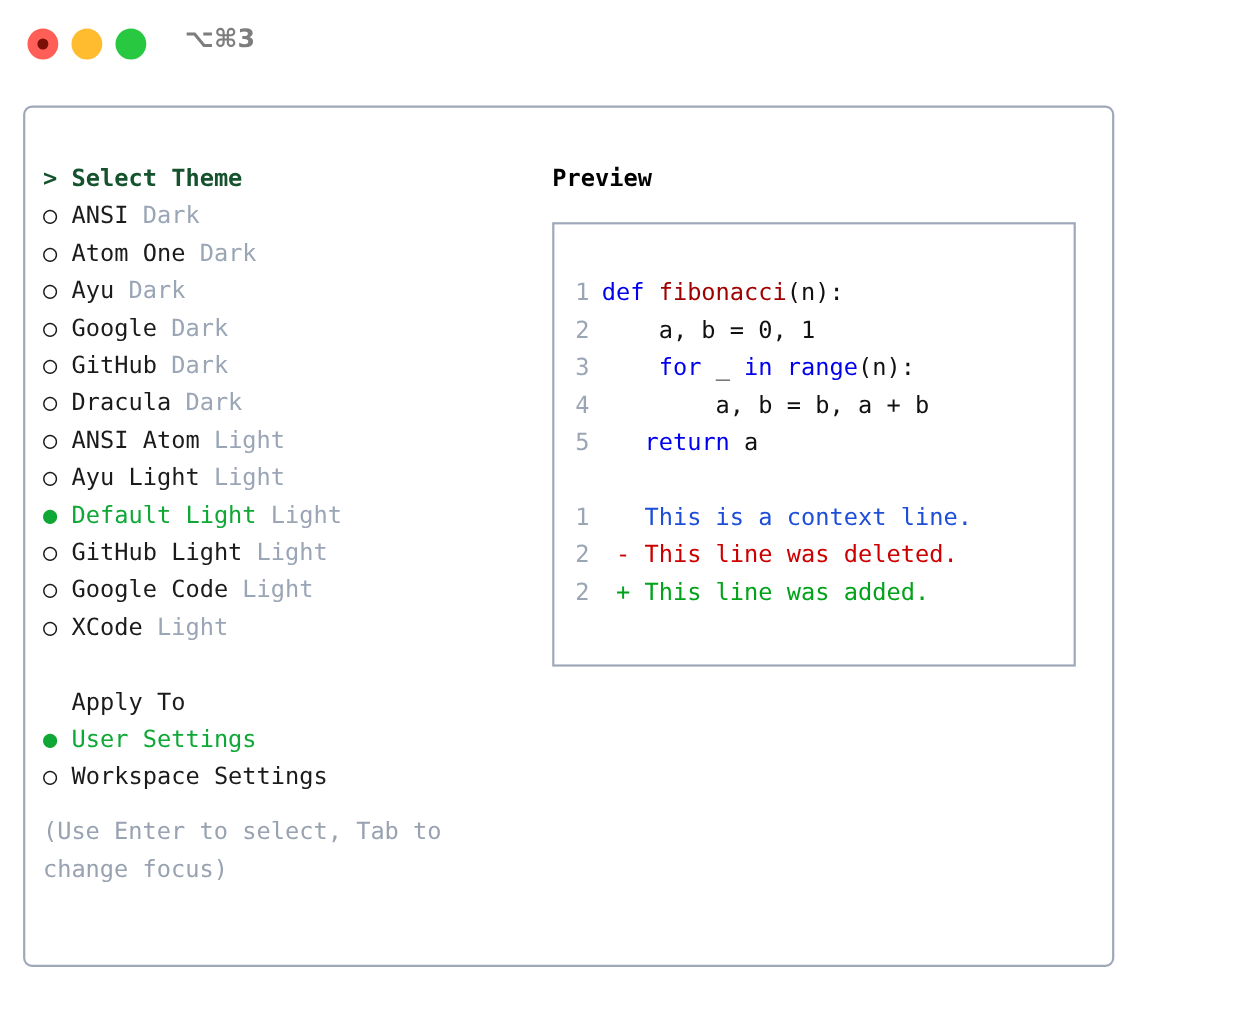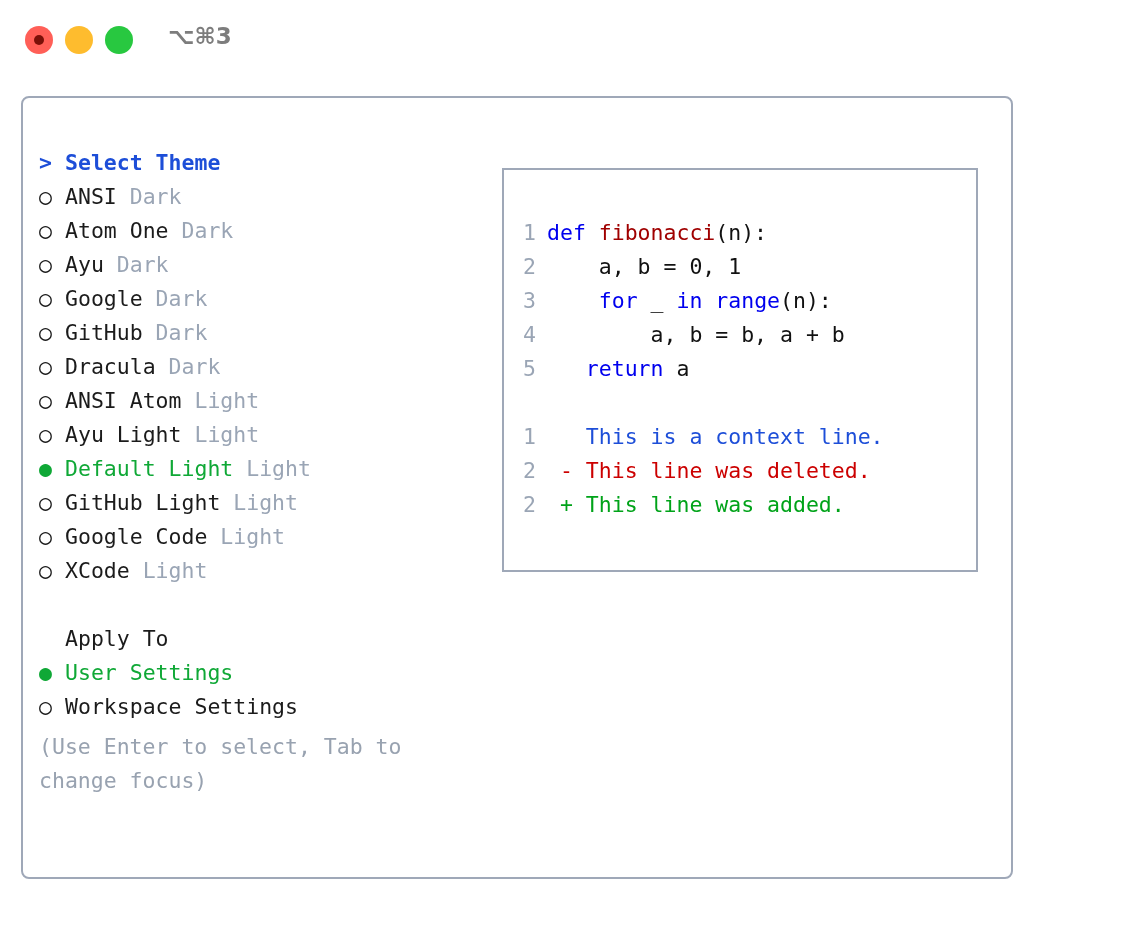--- a/index.html
+++ b/index.html
@@ -88,32 +88,32 @@
     font-size: 21.5px;
     color: #1b1b1b;
     white-space: pre;
   }
   .marker {
     display: inline-block;
     width: 26px;
   }
   .row.header {
     font-weight: bold;
-    color: #1d4ed8;
+    color: #14532d;
   }
   .name { color: #1b1b1b; }
   .row.selected .name { color: #0FA836; }
   .row.selected .marker { color: #0FA836; }
   .variant {
     color: #9AA5B5;
   }
   .spacer { height: 34px; }
 
   #hint {
-    margin-top: 6px;
+    margin-top: 16px;
     font-size: 21.5px;
     line-height: 34px;
     color: #98A2B0;
     width: 410px;
     white-space: pre-wrap;
   }
 
   
   #right-col {
     position: absolute;
@@ -192,20 +192,21 @@
       <div class="spacer"></div>
       <div id="apply-list">
           <div class="row"><span class="marker"> </span><span>Apply To</span></div>
           <div class="row selected"><span class="marker">●</span><span class="name">User Settings</span></div>
           <div class="row"><span class="marker">○</span><span class="name">Workspace Settings</span></div>
         </div>
       <div id="hint">(Use Enter to select, Tab to change focus)</div>
     </div>
 
     <div id="right-col">
+      <div id="preview-title">Preview</div>
       <div id="preview-box">
         <div id="code">
             <div class="cline"><span class="ln">1</span><span class="gap"></span><span class="kw">def </span><span class="fn">fibonacci</span><span class="pl">(n):</span></div>
             <div class="cline"><span class="ln">2</span><span class="gap"></span><span class="pl">    a, b = 0, 1</span></div>
             <div class="cline"><span class="ln">3</span><span class="gap"></span><span class="pl">    </span><span class="kw">for</span><span class="pl"> _ </span><span class="kw">in range</span><span class="pl">(n):</span></div>
             <div class="cline"><span class="ln">4</span><span class="gap"></span><span class="pl">        a, b = b, a + b</span></div>
             <div class="cline"><span class="ln">5</span><span class="gap"></span><span class="pl">   </span><span class="kw">return</span><span class="pl"> a</span></div>
             <div class="blank-line"></div>
             <div class="cline"><span class="ln">1</span><span class="gap"></span><span class="ctx">   This is a context line.</span></div>
             <div class="cline"><span class="ln">2</span><span class="gap"></span><span class="del"> - This line was deleted.</span></div>

